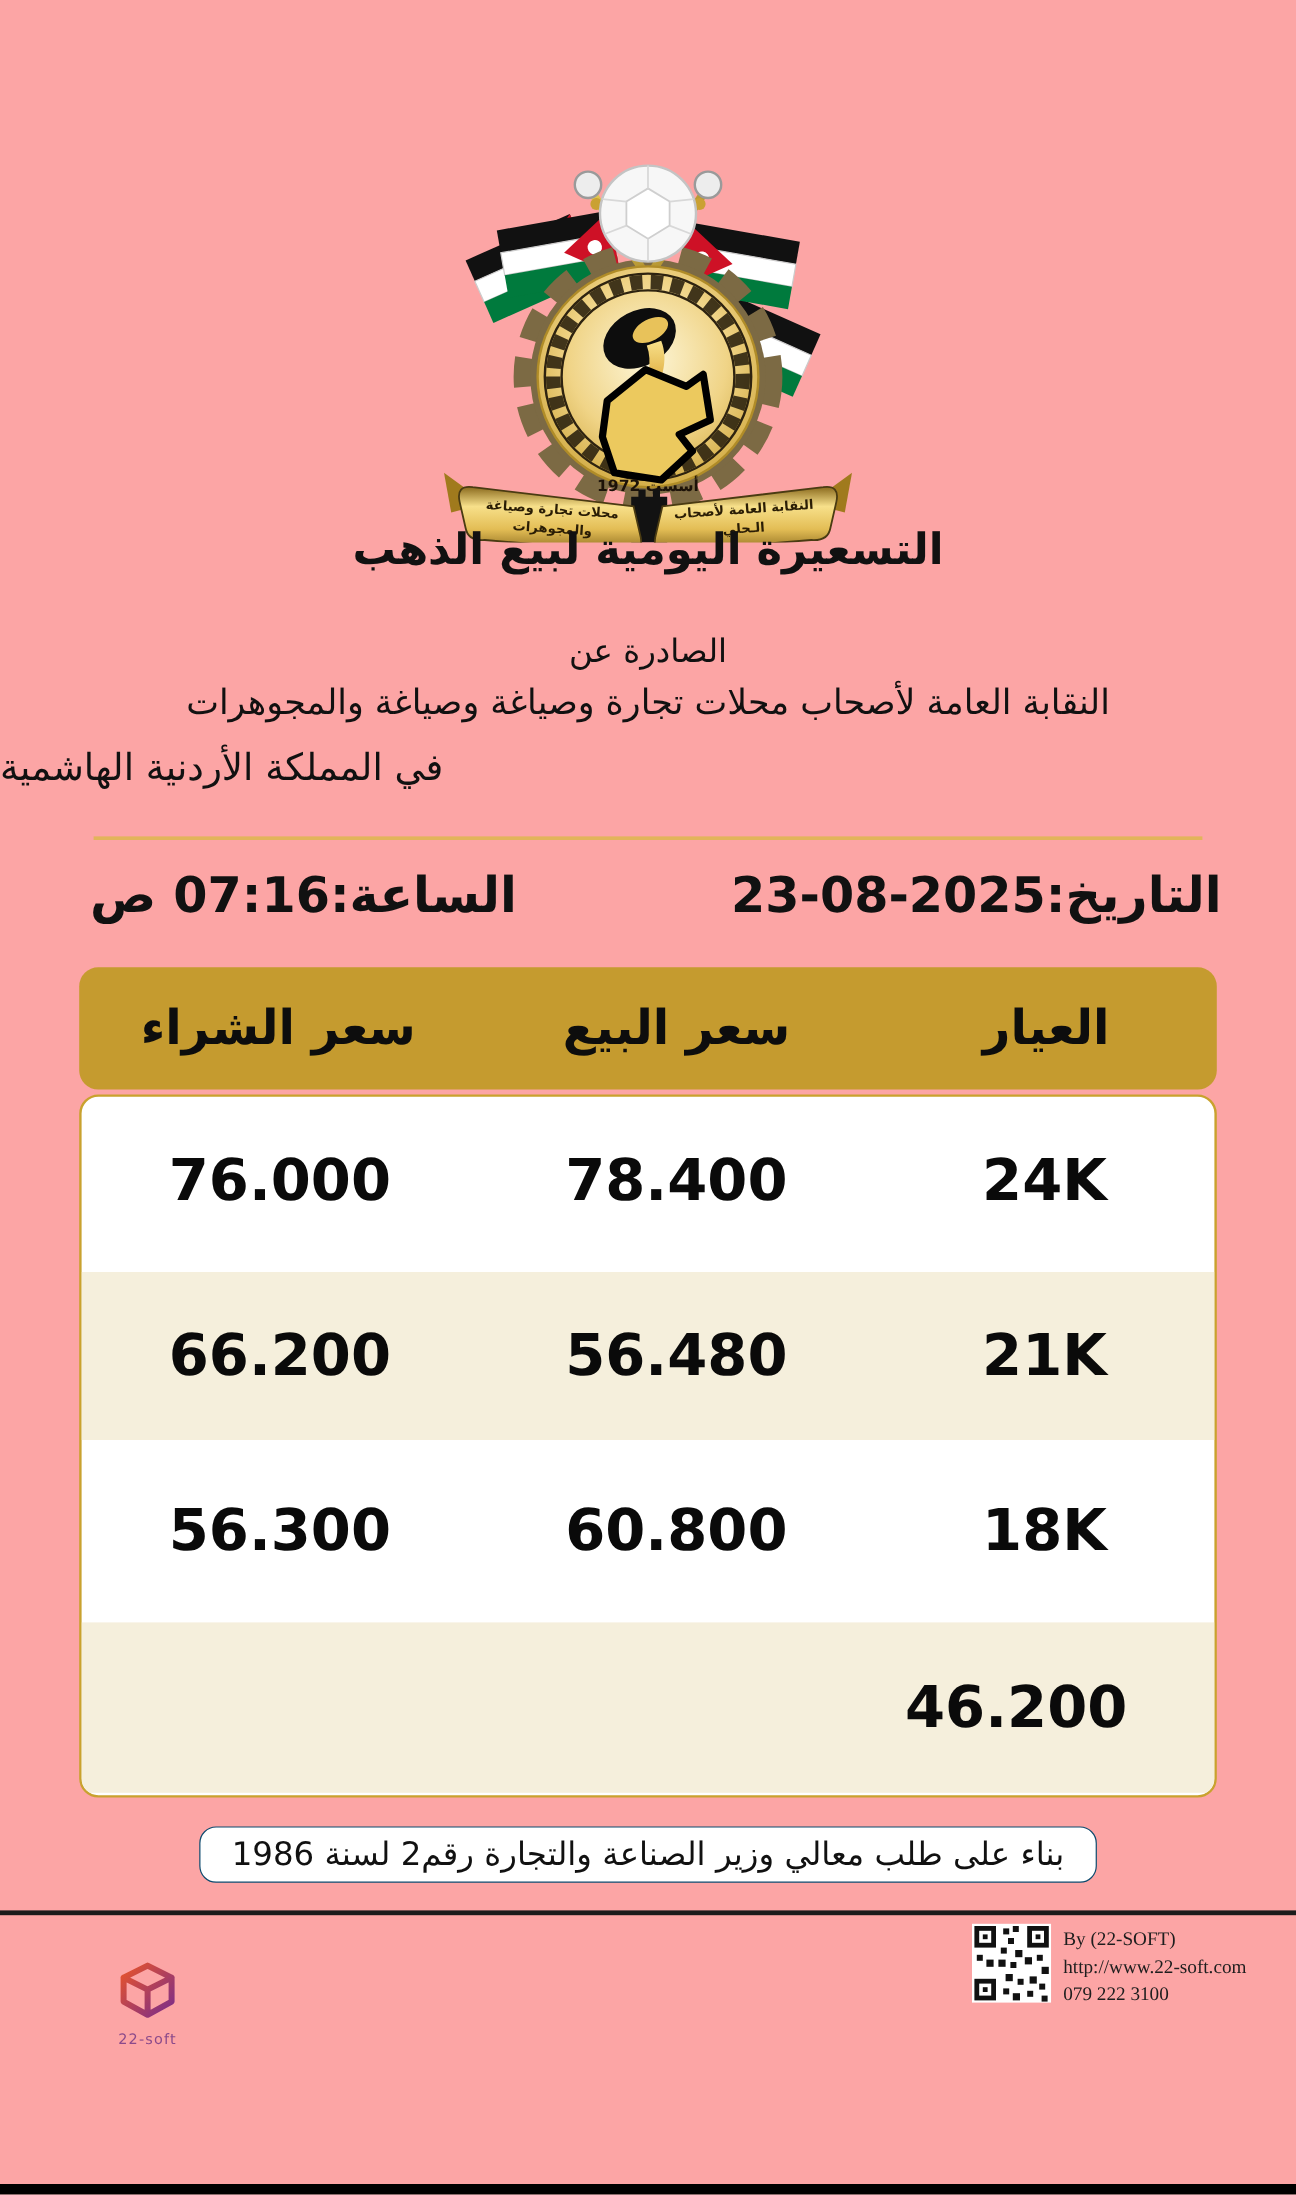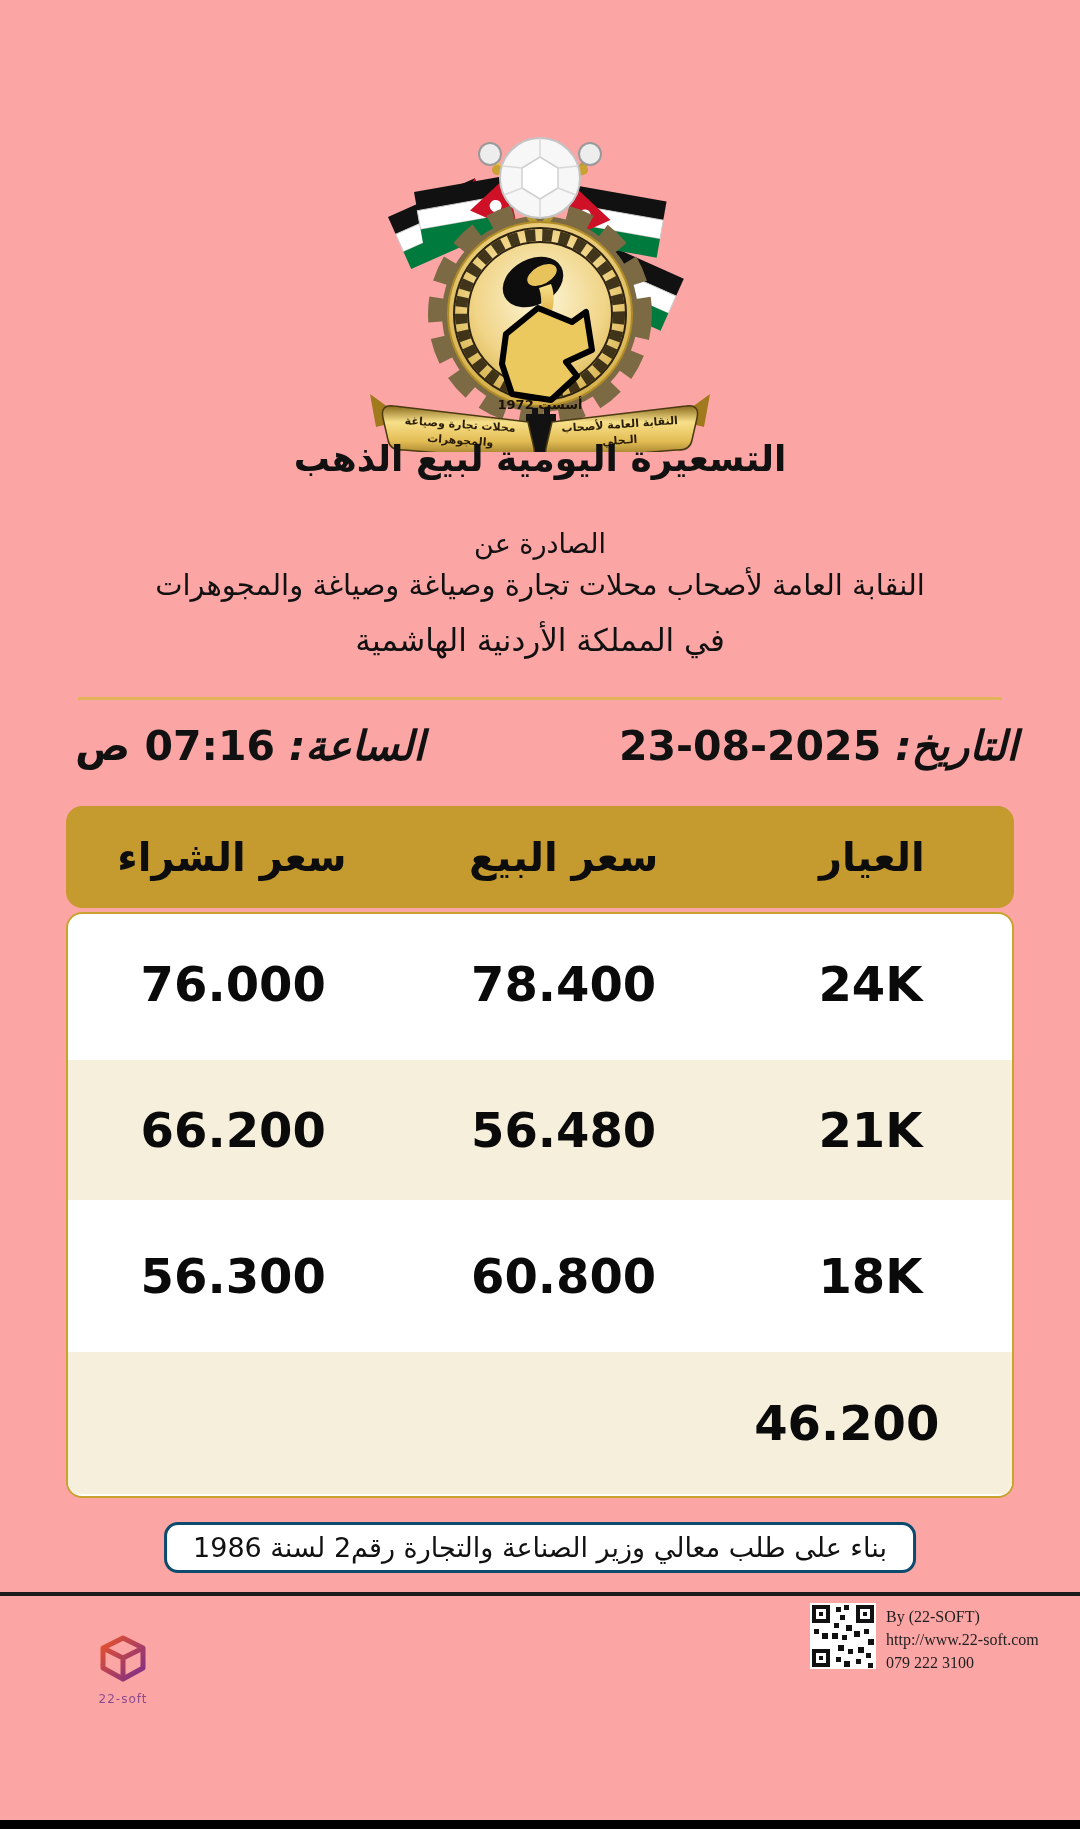--- a/index.html
+++ b/index.html
@@ -4,41 +4,41 @@
 <style>
   html,body{margin:0;padding:0;background:#ffffff;}
   .page{position:relative;width:1080px;height:1829px;margin:0 auto;background:#fca5a5;overflow:hidden;
         font-family:"DejaVu Sans", sans-serif;color:#111;}
   
   .emblem{position:absolute;left:50%;top:122px;transform:translateX(-50%);width:420px;height:330px;}
   
   .title{position:absolute;left:0;right:0;top:438px;text-align:center;font-size:36px;font-weight:bold;direction:rtl;}
   .issued-by{position:absolute;left:0;right:0;top:528px;text-align:center;font-size:27px;direction:rtl;}
   .issuer{position:absolute;left:0;right:0;top:568px;text-align:center;font-size:29px;direction:rtl;}
-  .country{position:absolute;left:0;right:0;top:622px;text-align:center;font-size:31px;font-weight:500;direction:rtl;}
+  .country{position:absolute;left:0;right:0;top:622px;text-align:left;font-size:31px;font-weight:500;direction:rtl;}
   .gold-line{position:absolute;left:78px;right:78px;top:697px;height:3px;background:#E2B45A;}
   
   .dateline{position:absolute;left:75px;right:62px;top:722px;display:flex;direction:rtl;align-items:center;
             font-size:41px;font-weight:bold;}
-  .dateline .lbl{margin-left:14px;font-style:italic;}
+  .dateline .lbl{}
   .dateline .spacer{flex:1;}
   
   .gold-header{position:absolute;left:66px;right:66px;top:806px;height:102px;background:#C59B2F;border-radius:16px;
                display:flex;direction:rtl;align-items:center;font-size:40px;font-weight:bold;color:#0d0d0d;}
   .gold-header .cell,.t-row .cell{text-align:center;}
   .col-karat{width:30%;}
   .col-sell{width:35%;}
   .col-buy{width:35%;}
   .t-body{position:absolute;left:66px;right:66px;top:912px;height:586px;border:2px solid #C9A22E;border-radius:16px;
           background:#ffffff;box-sizing:border-box;overflow:hidden;padding-top:0;}
   .t-row{display:flex;direction:rtl;align-items:center;height:140px;margin-bottom:6px;font-size:48px;font-weight:bold;color:#0a0a0a;}
   .t-row:last-child{margin-bottom:0;height:142px;}
   .t-row.cream{background:#F5EFDC;}
   
-  .note-box{position:absolute;left:50%;top:1522px;transform:translateX(-50%);border:3px solid #0c4a6e;border-radius:14px;
+  .note-box{position:absolute;left:50%;top:1522px;transform:translateX(-50%);border:1px solid #0c4a6e;border-radius:14px;
             padding:7px 26px;font-size:27px;direction:rtl;white-space:nowrap;background:#fff;}
   
   .footer-divider{position:absolute;left:0;right:0;top:1592px;height:4px;background:#1c1c1c;}
   .softlogo{position:absolute;left:88px;top:1632px;width:70px;text-align:center;}
   .softlogo .brand{font-size:12px;color:#8b4a8b;letter-spacing:1px;margin-top:2px;}
   .qrblock{position:absolute;left:810px;top:1603px;display:flex;direction:ltr;align-items:flex-start;}
   .qrtext{margin-left:10px;font-size:16px;line-height:23px;color:#1e1e1e;padding-top:2px;font-family:Liberation Serif, serif;}
   .bottom-bar{position:absolute;left:0;right:0;bottom:0;height:9px;background:#000;}
   svg text{font-family:"DejaVu Sans", sans-serif;}
 </style>

